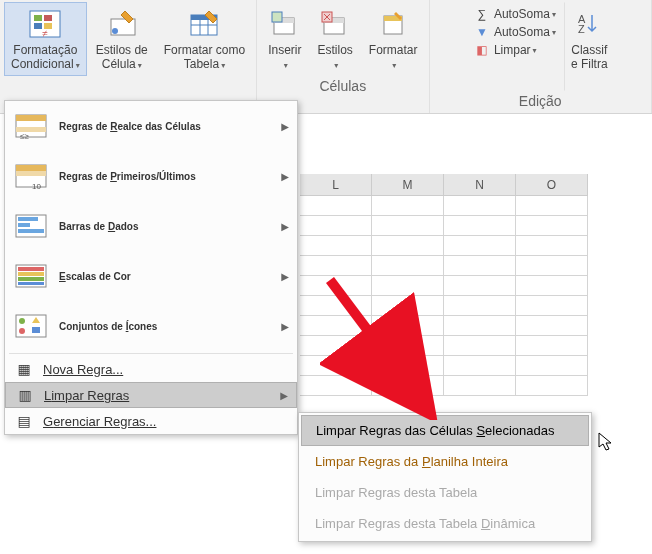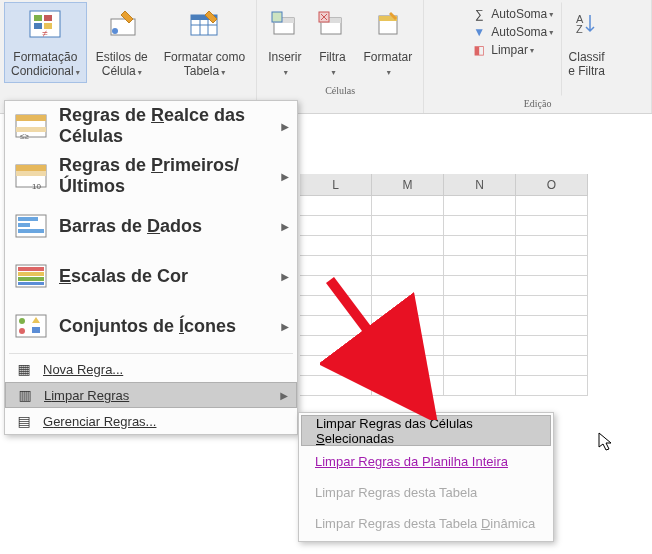--- a/index.html
+++ b/index.html
@@ -1,51 +1,51 @@
 <!DOCTYPE html>
 <html><head>
 <meta charset="utf-8">
 <style>
 * { box-sizing: border-box; margin: 0; padding: 0; font-family: 'Segoe UI', Tahoma, sans-serif; }
 body { width: 652px; height: 554px; background: #fff; overflow: hidden; position: relative; }
 
 
 .ribbon { display: flex; background: #f1f1f1; border-bottom: 1px solid #d4d4d4; height: 114px; }
 .ribbon-group { display: flex; flex-direction: column; align-items: center; border-right: 1px solid #e0e0e0; padding: 2px 4px; }
-.ribbon-group-label { font-size: 10px; color: #666; padding: 2px 0; font-family: Liberation Serif, serif; }
+.ribbon-group-label { font-size: 14px; color: #666; padding: 2px 0; }
 .ribbon-btns-row { display: flex; gap: 2px; }
 .ribbon-btn-large { display: flex; flex-direction: column; align-items: center; padding: 4px 6px 2px; cursor: pointer; border: 1px solid transparent; }
 .ribbon-btn-large.active { background: #d5e1f2; border: 1px solid #a5c0e5; }
 .ribbon-btn-large .icon { height: 34px; display: flex; align-items: center; justify-content: center; }
-.ribbon-btn-large .label { font-size: 12px; color: #444; text-align: center; line-height: 14px; margin-top: 9px; }
+.ribbon-btn-large .label { font-size: 12px; color: #444; text-align: center; line-height: 14px; margin-top: 2px; }
 .dropdown-caret { font-size: 8px; color: #666; margin-left: 2px; }
 
 .ribbon-small-stack { display: flex; flex-direction: column; gap: 2px; padding: 4px 6px; }
 .ribbon-small-item { display: flex; align-items: center; font-size: 12px; color: #444; padding: 1px 2px; cursor: pointer; white-space: nowrap; }
 .ribbon-small-item .mini-icon { width: 16px; text-align: center; margin-right: 4px; }
 
 
 .menu { position: absolute; top: 100px; left: 4px; width: 294px; background: #fcfcfc; border: 1px solid #c6c6c6; box-shadow: 2px 2px 6px rgba(0,0,0,0.25); z-index: 10; }
 .menu-item { display: flex; align-items: center; height: 50px; padding: 0 8px; cursor: pointer; position: relative; }
 .menu-item .item-icon { width: 36px; height: 36px; display: flex; align-items: center; justify-content: center; margin-right: 10px; }
-.menu-item .item-label { font-size: 18px; color: #333; flex: 1; }
+.menu-item .item-label { font-size: 10px; color: #333; flex: 1; }
 .menu-item .arrow { font-size: 10px; color: #666; }
 .menu-sep { height: 1px; background: #e0e0e0; margin: 2px 4px; }
 .menu-item-small { display: flex; align-items: center; height: 26px; padding: 0 8px; font-size: 13px; color: #333; cursor: pointer; }
 .menu-item-small.hovered { background: #cdcdcd; border: 1px solid #b0b0b0; }
 .menu-item-small .item-icon-sm { width: 22px; text-align: center; margin-right: 8px; font-size: 14px; }
 .menu-item-small .arrow { margin-left: auto; font-size: 10px; color: #666; }
 .menu-item-small .item-label { flex: 1; text-decoration: underline; }
 
 
-.submenu { position: absolute; top: 412px; left: 298px; width: 256px; background: #fcfcfc; border: 1px solid #c6c6c6; box-shadow: 2px 2px 6px rgba(0,0,0,0.25); z-index: 11; padding: 2px; }
+.submenu { position: absolute; top: 412px; left: 298px; width: 294px; background: #fcfcfc; border: 1px solid #c6c6c6; box-shadow: 2px 2px 6px rgba(0,0,0,0.25); z-index: 11; padding: 2px; }
 .submenu-item { height: 31px; display: flex; align-items: center; padding: 0 14px; font-size: 13px; cursor: pointer; }
 .submenu-item.hl { background: #cdcdcd; border: 1px solid #b0b0b0; }
 .submenu-item.disabled { color: #aaa; cursor: default; }
-.submenu-item:not(.disabled):not(.hl) { color: #a21caf; text-decoration: underline; }
+.submenu-item:not(.disabled):not(.hl) { color: #a16207; }
 
 
 .grid { position: absolute; top: 114px; left: 0; right: 0; bottom: 0; }
 .colheads { position: absolute; top: 60px; left: 300px; display: flex; height: 22px; border-bottom: 1px solid #ccc; }
 .colhead { width: 72px; text-align: center; font-size: 12px; color: #555; background: #e6e6e6; border-right: 1px solid #ccc; line-height: 22px; }
 .cells { position: absolute; top: 82px; left: 300px; }
 .cellrow { display: flex; height: 20px; }
 .cell { width: 72px; border-right: 1px solid #d4d4d4; border-bottom: 1px solid #d4d4d4; }
 
 
@@ -120,21 +120,21 @@
       <div class="ribbon-btn-large">
         <div class="icon">
             <svg width="30" height="28">
               <rect x="4" y="8" width="20" height="16" fill="#fff" stroke="#888"></rect>
               <rect x="4" y="8" width="20" height="5" fill="#ddd"></rect>
               <rect x="2" y="2" width="10" height="10" fill="#f0cfcf" stroke="#c55"></rect>
               <line x1="4" y1="4" x2="10" y2="10" stroke="#c55"></line>
               <line x1="10" y1="4" x2="4" y2="10" stroke="#c55"></line>
             </svg>
           </div>
-        <div class="label"><span>Filtra</span><br><span class="dropdown-caret">▾</span></div>
+        <div class="label"><span>Estilos</span><br><span class="dropdown-caret">▾</span></div>
       </div>
       <div class="ribbon-btn-large">
         <div class="icon">
             <svg width="30" height="28">
               <rect x="6" y="6" width="18" height="18" fill="#fff" stroke="#888"></rect>
               <rect x="6" y="6" width="18" height="5" fill="#e8c35a"></rect>
               <path d="M18 2 L24 8 L22 10 L16 4 Z" fill="#e8a030"></path>
             </svg>
           </div>
         <div class="label"><span>Formatar</span><br><span class="dropdown-caret">▾</span></div>

